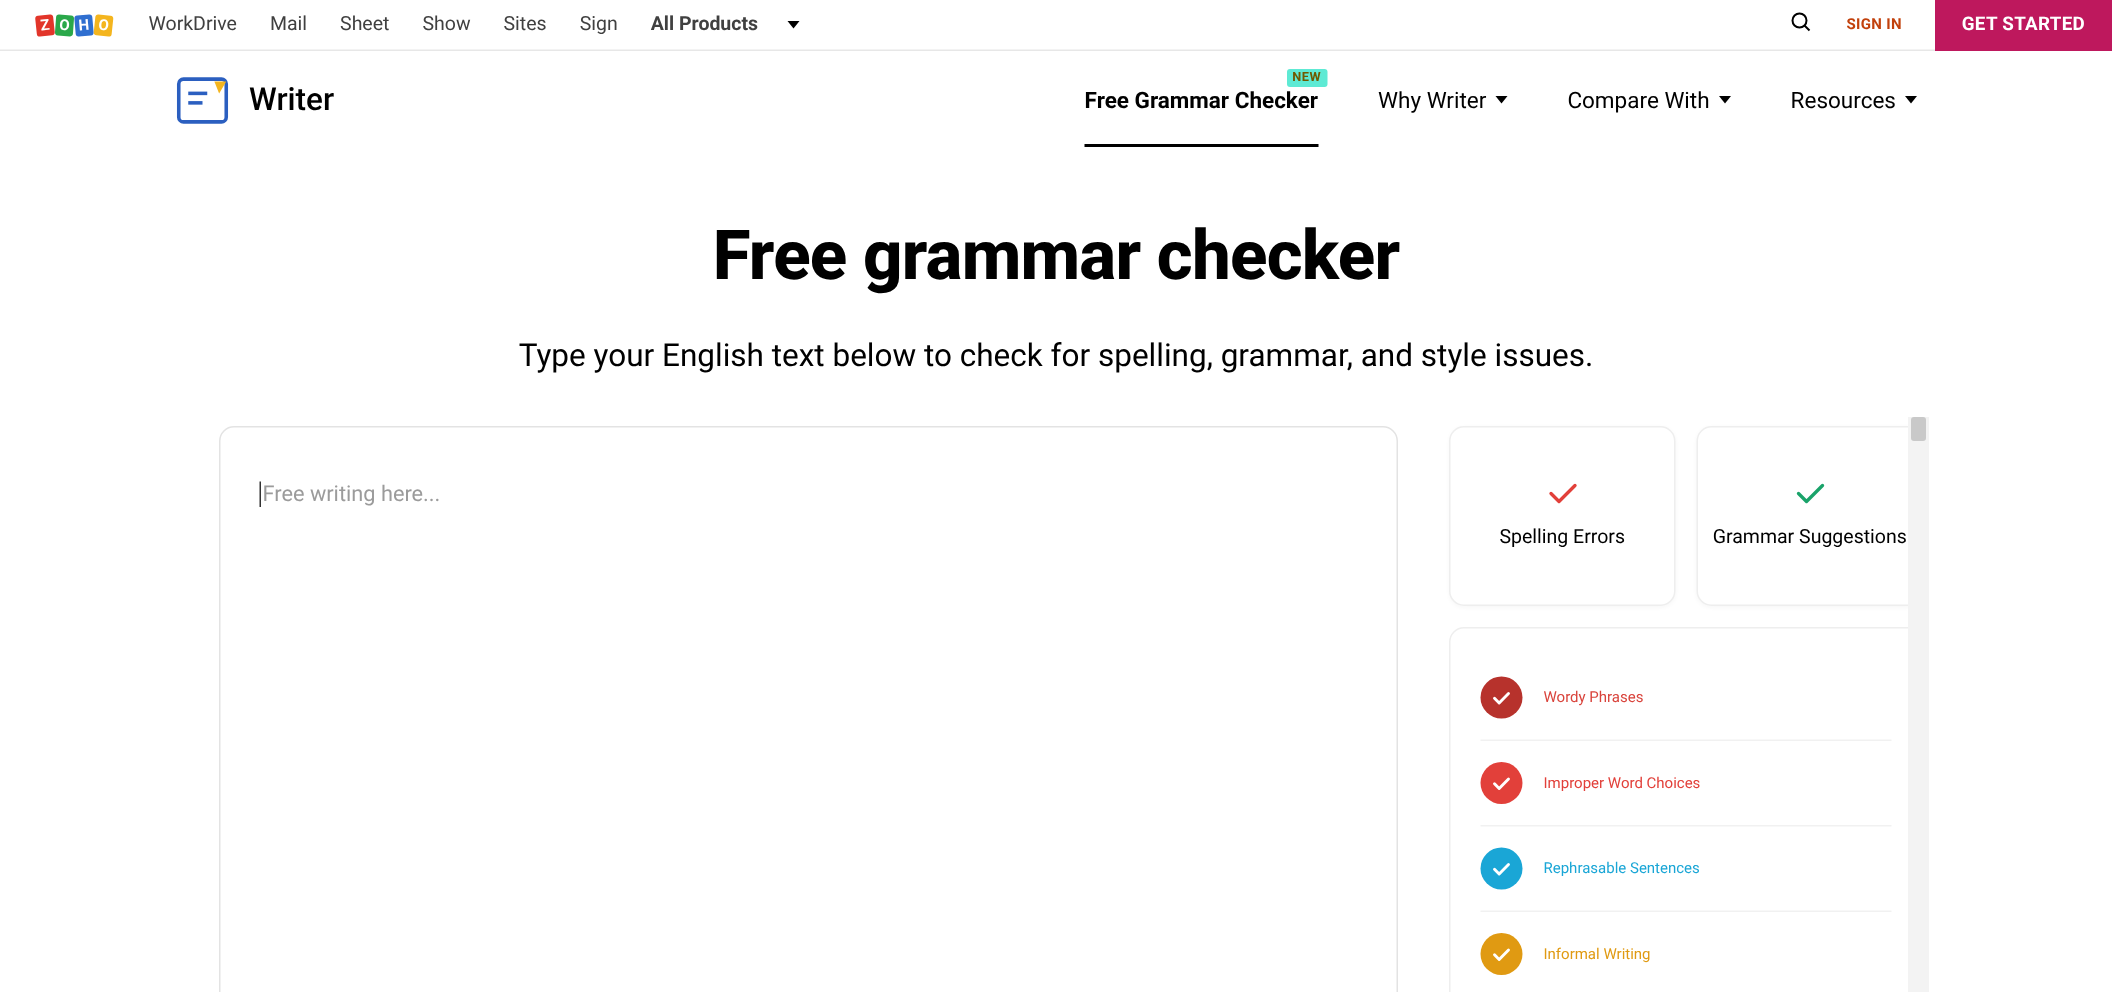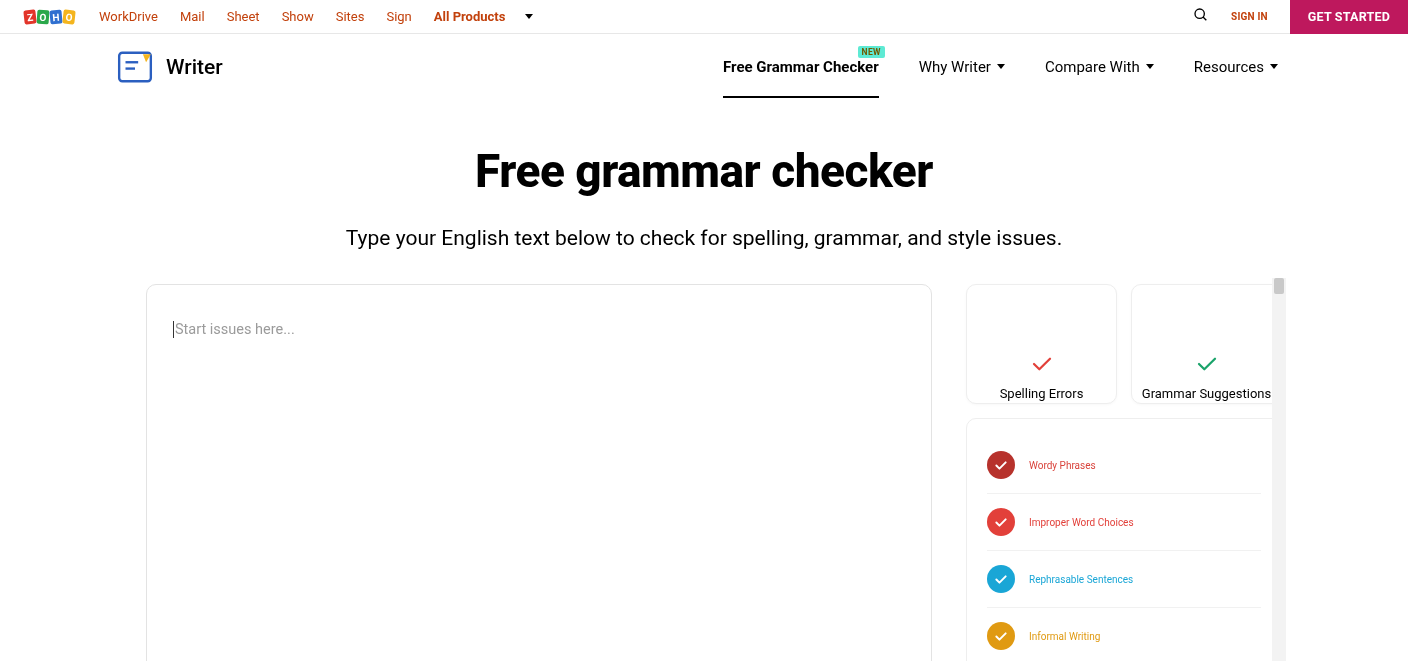--- a/index.html
+++ b/index.html
@@ -6,21 +6,21 @@
   body { font-family: -apple-system, BlinkMacSystemFont, "Segoe UI", Roboto, Helvetica, Arial, sans-serif; color: #000; background: #fff; width: 1408px; }
   
   .topbar { display: flex; align-items: center; height: 34px; border-bottom: 1px solid #e7e7e7; padding: 0 0 0 24px; font-size: 13px; }
   .zoho-logo { display: flex; gap: 1px; margin-right: 24px; }
   .zoho-logo span { width: 12px; height: 14px; display: inline-flex; align-items: center; justify-content: center; font-size: 10px; font-weight: 700; color: #fff; border-radius: 2px; }
   .zoho-logo span:nth-child(1){ background:#e2352a; transform: rotate(-6deg);}
   .zoho-logo span:nth-child(2){ background:#2aa84a; transform: rotate(4deg);}
   .zoho-logo span:nth-child(3){ background:#2f6fd0; transform: rotate(-5deg);}
   .zoho-logo span:nth-child(4){ background:#f4b51e; transform: rotate(6deg);}
   .topnav { display: flex; gap: 22px; align-items: center; }
-  .topnav a { color: #c2410c; text-decoration: none; cursor: pointer; }
+  .topnav a { color: #404040; text-decoration: none; cursor: pointer; }
   .topnav .all { font-weight: 700; display: flex; align-items: center; gap: 20px;}
   .topright { margin-left: auto; display: flex; align-items: center; gap: 22px; padding-right: 0;}
   .search-icon svg { width: 16px; height: 16px; stroke: #000; fill:none; stroke-width:2;}
   .signin { color: #c2410c; font-weight: 700; font-size: 10px; letter-spacing: .2px; cursor:pointer;}
   .getstarted { background: #be185d; color: #fff; font-weight: 700; font-size: 12.5px; padding: 10px 18px; letter-spacing:.2px; cursor:pointer;}
   .caret { width:0;height:0;border-left:4px solid transparent;border-right:4px solid transparent;border-top:5px solid #000;display:inline-block;}
   
   .secondbar { display:flex; align-items:center; height:66px; padding:0 0 0 116px; border-bottom:1px solid transparent;}
   .writer-brand { display:flex; align-items:center; gap:12px;}
   .writer-brand .prod { font-size:21px; font-weight:500;}
@@ -35,21 +35,21 @@
   .hero h1 { font-size:46px; font-weight:800; letter-spacing:-.5px;}
   .hero p { margin-top:28px; font-size:21px; color:#000;}
   
   .apparea { position:relative; display:flex; gap:34px; padding:0 126px 0 146px; margin-top:8px;}
   .editor { flex:1; border:1px solid #e3e3e3; border-radius:10px; min-height:400px; padding:34px 26px;}
   .editor .placeholder { position:relative;}
   .editor .cursor { position:absolute; left:0; top:2px; width:1px; height:17px; background:#333;}
   .editor .ph { color:#9b9b9b; font-size:14.5px; padding-left:2px;}
   .side { width:316px; display:flex; flex-direction:column; gap:14px;}
   .twocards { display:flex; gap:14px;}
-  .card { background:#fff; border:1px solid #eee; border-radius:10px; flex:1; height:120px; display:flex; flex-direction:column; align-items:center; justify-content:flex-end; gap:14px; box-shadow:0 1px 3px rgba(0,0,0,.03);}
+  .card { background:#fff; border:1px solid #eee; border-radius:10px; flex:1; height:120px; display:flex; flex-direction:column; align-items:center; justify-content:center; gap:14px; box-shadow:0 1px 3px rgba(0,0,0,.03);}
   .card .lbl { font-size:13px; text-align:center; line-height:1.3; color:#000;}
   .check-outline { width:22px; height:16px; }
   .check-outline.red path { stroke:#e2403a;}
   .check-outline.green path { stroke:#1aa36a;}
   .checklist { background:#fff; border:1px solid #eee; border-radius:10px; padding:18px 20px;}
   .checkitem { display:flex; align-items:center; gap:14px; padding:14px 0; border-bottom:1px solid #f1f1f1;}
   .checkitem:last-child{border-bottom:none;}
   .checkitem .dot { width:28px; height:28px; border-radius:50%; display:flex; align-items:center; justify-content:center;}
   .checkitem .dot svg { width:14px; height:11px;}
   .checkitem .dot svg path { stroke:#fff; stroke-width:2.5; fill:none; stroke-linecap:round; stroke-linejoin:round;}
@@ -123,21 +123,21 @@
 
 <div class="hero">
   <h1>Free grammar checker</h1>
   <p>Type your English text below to check for spelling, grammar, and style issues.</p>
 </div>
 
 <div class="apparea">
   <div class="editor">
     <div class="placeholder">
       <span class="cursor"></span>
-      <span class="ph">Start issues here...</span>
+      <span class="ph">Free writing here...</span>
     </div>
   </div>
 
   <div class="side">
     <div class="twocards">
       <div class="card">
         <svg class="check-outline red" viewBox="0 0 24 18">
             <path d="M3 9 L9 15 L21 3" fill="none" stroke-width="2.5" stroke-linecap="round" stroke-linejoin="round"></path>
           </svg>
         <div class="lbl">Spelling Errors</div>

